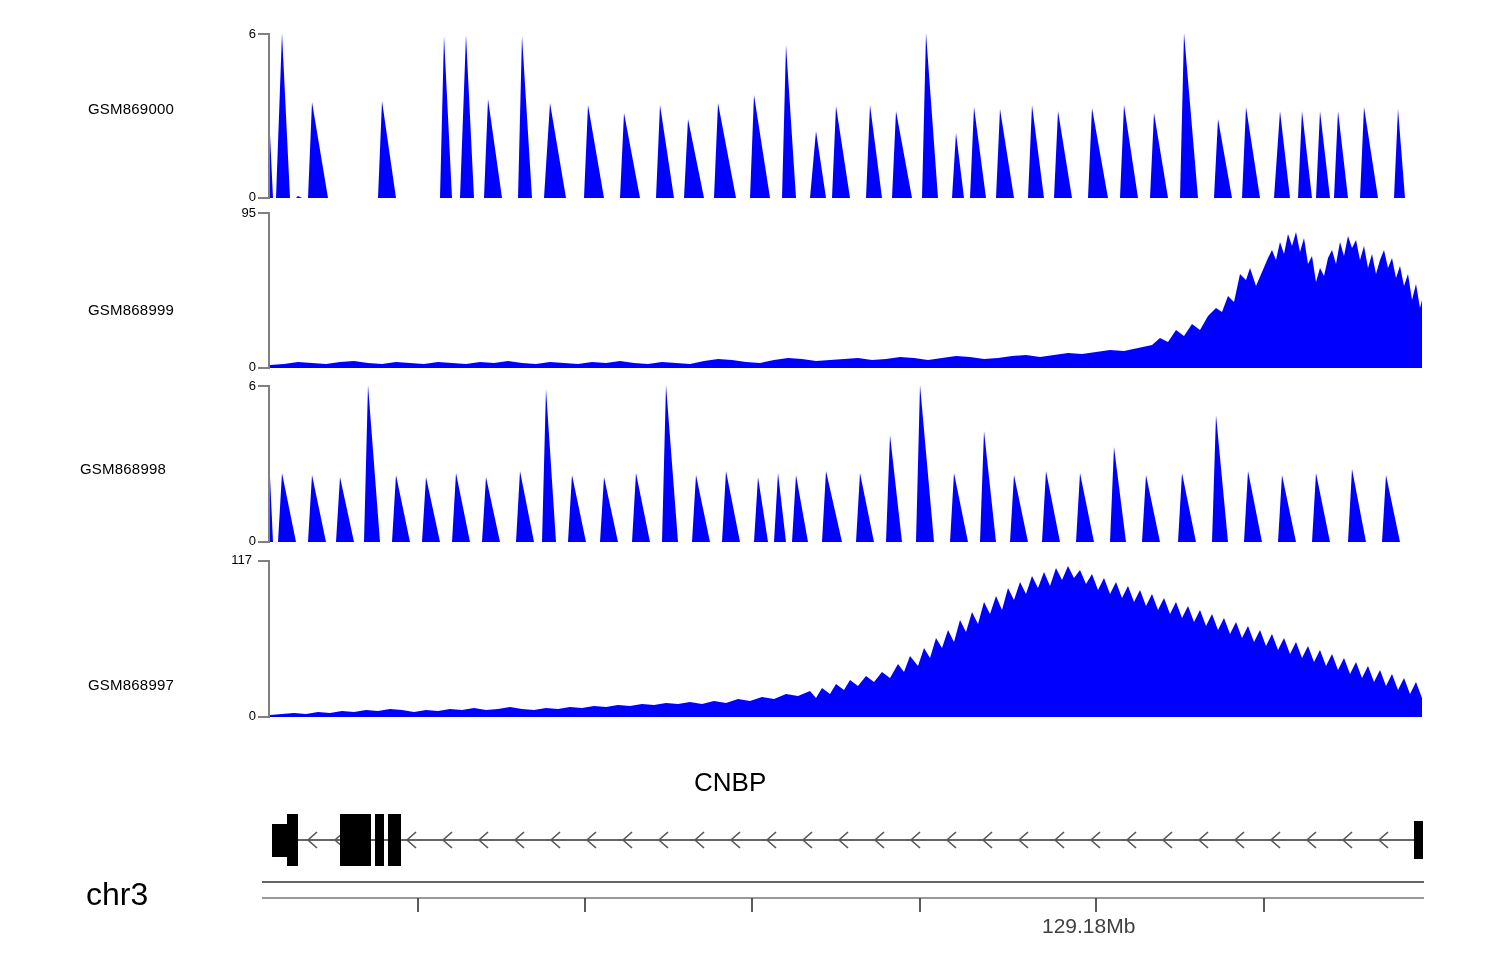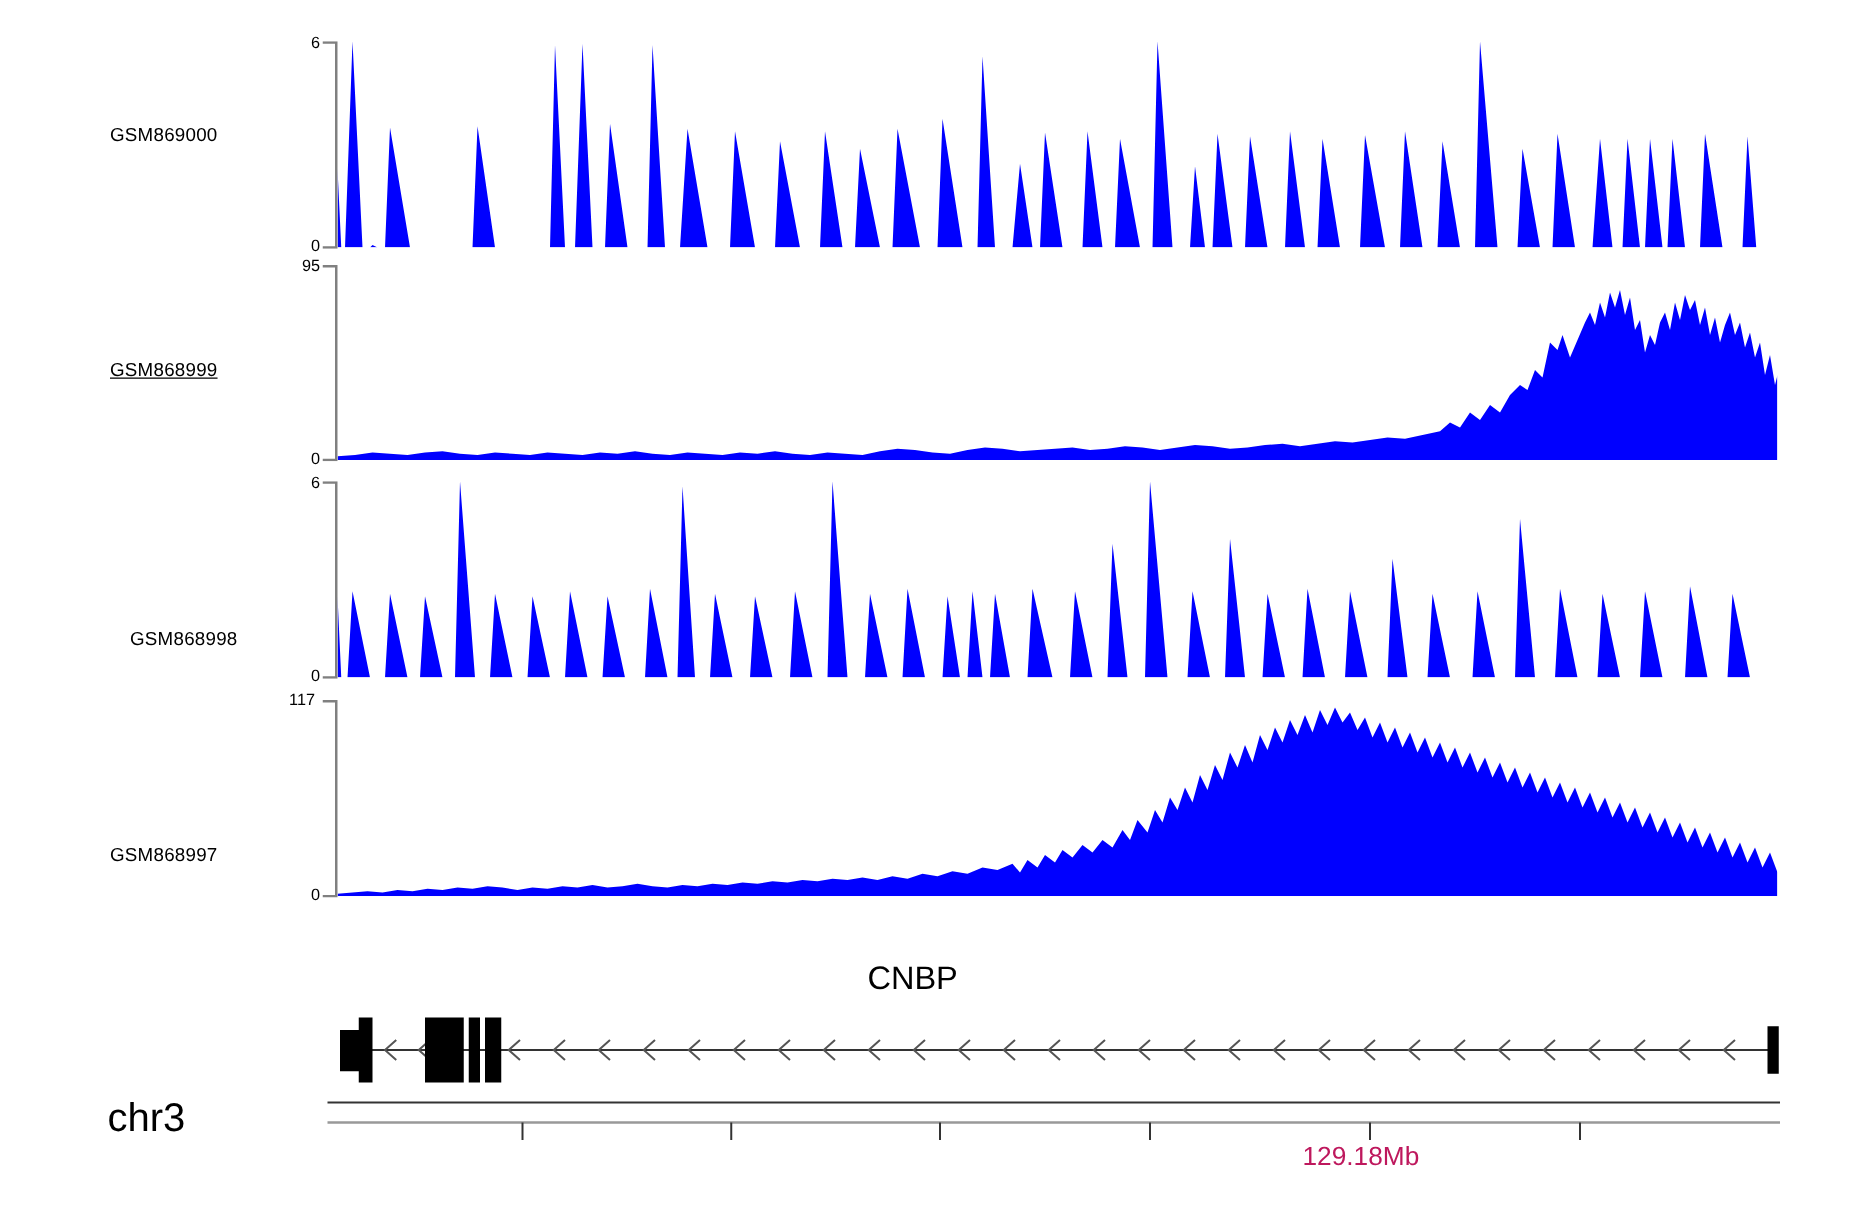--- a/index.html
+++ b/index.html
@@ -62,21 +62,21 @@
   }
   .chrom-label {
     position: absolute;
     font-size: 32px;
     color: #000000;
     white-space: nowrap;
   }
   .axis-coord {
     position: absolute;
     font-size: 21px;
-    color: #be185d;
+    color: #404040;
     white-space: nowrap;
   }
   svg { shape-rendering: geometricPrecision; }
 </style>
 </head>
 <body>
 
 <div id="browser">
 
   <div class="track" style="top:0px;height:210px;">
@@ -103,21 +103,21 @@
         822,75 838,165 850,165 854,72 868,165 880,165 884,80 898,165 910,165
         914,0 928,165 944,165 948,86 962,165 972,165 976,74 990,165 1004,165
         1010,78 1020,165 1028,165 1032,78 1042,165 1046,165 1050,78 1060,165
         1064,165 1068,78 1078,165 1090,165 1094,74 1108,165 1124,165 1128,76
         1135,165 1135,165"></polygon>
       </svg>
     </div>
   </div>
 
   <div class="track" style="top:205px;height:175px;">
-    <div class="track-label" style="left:88px;top:83px;text-decoration:underline;">GSM868999</div>
+    <div class="track-label" style="left:88px;top:96px;">GSM868999</div>
     <div class="axis-max" style="left:210px;top:0px;width:46px;">95</div>
     <div class="axis-min" style="left:210px;top:154px;width:46px;">0</div>
     <div class="axis-bracket" style="left:258px;top:7px;">
       <svg width="14" height="157" viewBox="0 0 14 157">
         <path d="M0,1 L11,1 L11,156 L0,156" fill="none" stroke="#808080" stroke-width="2"></path>
       </svg>
     </div>
     <div class="plot-area" style="left:270px;top:7px;width:1152px;height:156px;">
       <svg width="1152" height="156" viewBox="0 0 1152 156" preserveAspectRatio="none">
         <polygon fill="#0000ff" points="
@@ -133,21 +133,21 @@
         1002,38 1006,48 1010,30 1014,42 1018,22 1022,34 1026,20 1030,40 1034,26
         1038,52 1042,44 1046,70 1050,56 1054,64 1058,46 1062,38 1066,52 1070,30
         1074,44 1078,24 1082,36 1086,28 1090,48 1094,34 1098,56 1102,42 1106,62
         1110,48 1114,38 1118,56 1122,46 1126,66 1130,54 1134,74 1138,62 1142,88
         1146,72 1150,96 1152,88 1152,156"></polygon>
       </svg>
     </div>
   </div>
 
   <div class="track" style="top:378px;height:176px;">
-    <div class="track-label" style="left:104px;top:82px;margin-top:43px;">GSM868998</div>
+    <div class="track-label" style="left:80px;top:82px;">GSM868998</div>
     <div class="axis-max" style="left:216px;top:0px;width:40px;">6</div>
     <div class="axis-min" style="left:216px;top:155px;width:40px;">0</div>
     <div class="axis-bracket" style="left:258px;top:7px;">
       <svg width="14" height="158" viewBox="0 0 14 158">
         <path d="M0,1 L11,1 L11,157 L0,157" fill="none" stroke="#808080" stroke-width="2"></path>
       </svg>
     </div>
     <div class="plot-area" style="left:270px;top:7px;width:1152px;height:157px;">
       <svg width="1152" height="157" viewBox="0 0 1152 157" preserveAspectRatio="none">
         <polygon fill="#0000ff" points="

